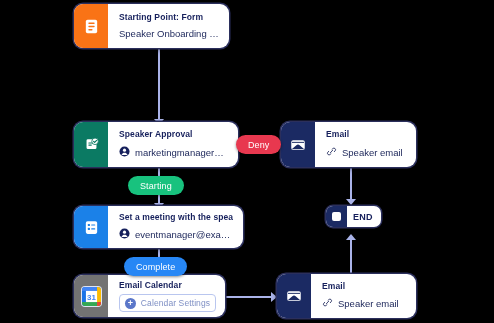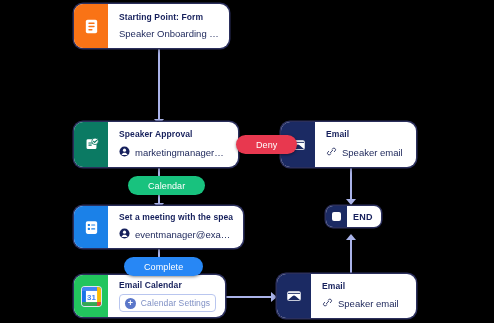--- a/index.html
+++ b/index.html
@@ -93,35 +93,35 @@
     white-space: nowrap;
     overflow: hidden;
   }
   .node-sub-text { overflow: hidden; text-overflow: ellipsis; }
 
   
   .ic-orange { background: #f97316; }
   .ic-teal   { background: #0b7a63; }
   .ic-blue   { background: #1b81e8; }
   .ic-navy   { background: #1b2a63; }
-  .ic-white  { background: #22c55e; }
+  .ic-white  { background: #737373; }
 
   
   .badge {
     position: absolute;
     display: flex;
     align-items: center;
     border-radius: 999px;
     color: #ffffff;
     font-size: 9px;
     font-weight: normal;
     letter-spacing: 0.1px;
     z-index: 6;
     box-shadow: 0 1px 3px rgba(0,0,0,0.45);
-    padding: 0 20px;
+    padding: 0 12px;
     height: 19px;
     white-space: nowrap;
   }
   .badge-deny     { background: #e8384f; }
   .badge-approve  { background: #18c27e; }
   .badge-complete { background: #2787f5; }
 
   
   .end-pill {
     position: absolute;
@@ -284,21 +284,21 @@
             <path d="M13 7.5l1.8-1.8a3.5 3.5 0 1 1 5 5L18 12.5" fill="none" stroke="#1b2559" stroke-width="1.8" stroke-linecap="round"></path>
             <path d="M11 16.5l-1.8 1.8a3.5 3.5 0 1 1-5-5L6 11.5" fill="none" stroke="#1b2559" stroke-width="1.8" stroke-linecap="round"></path>
           </svg>
         </span>
         <span class="node-sub-text">Speaker email</span>
       </div>
     </div>
   </div>
 
   <div class="badge badge-approve" style="left:128px; top:176px;">
-    <span>Calendar</span>
+    <span>Starting</span>
   </div>
 
   <div class="node" style="left:74px; top:206px; width:169px; height:42px;">
     <div class="node-icon ic-blue">
       <svg width="17" height="17" viewBox="0 0 24 24" aria-hidden="true">
         <rect x="4" y="3" width="16" height="18" rx="2.5" fill="#ffffff"></rect>
         <rect x="6.8" y="7" width="3" height="3" rx="0.8" fill="#1b81e8"></rect>
         <rect x="6.8" y="12.5" width="3" height="3" rx="0.8" fill="#1b81e8"></rect>
         <rect x="11.5" y="7.7" width="5.8" height="1.6" rx="0.8" fill="#1b81e8"></rect>
         <rect x="11.5" y="13.2" width="5.8" height="1.6" rx="0.8" fill="#1b81e8"></rect>

